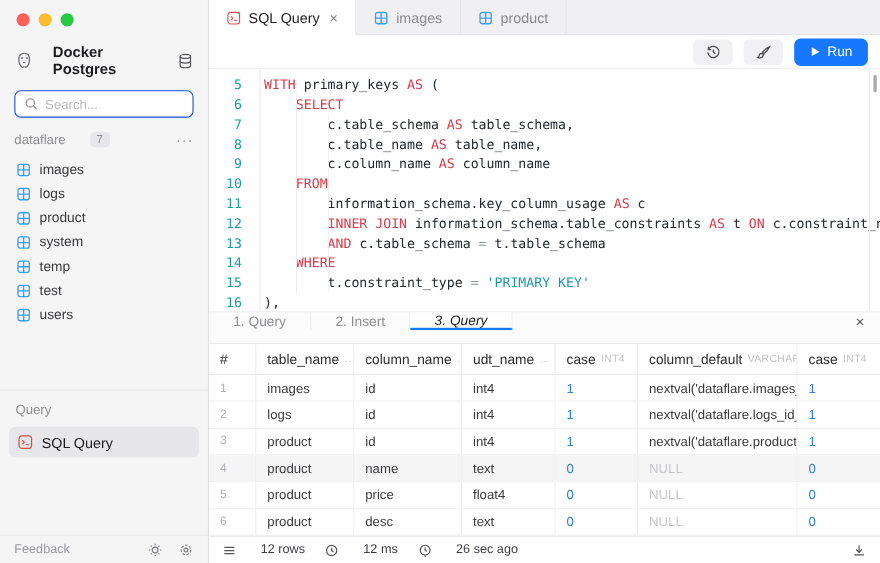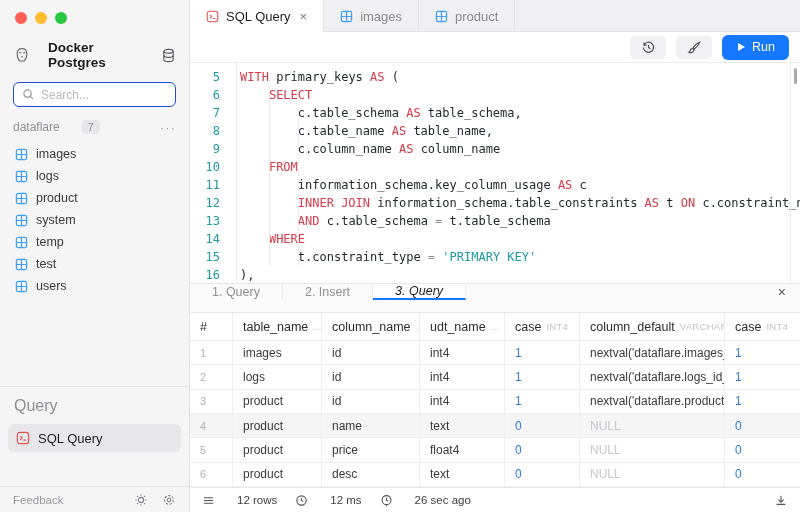--- a/index.html
+++ b/index.html
@@ -21,23 +21,23 @@
   .search-box input { border:none; outline:none; background:transparent; width:100%; font-size:12px; color:#3a3a3c; font-family:"Liberation Sans",sans-serif; }
   .search-box input::placeholder { color:#b9b9c0; }
   .schema-row { display:flex; align-items:flex-start; margin:13px 13px 0 13px; gap:22px; color:#8e8e93; }
   .schema-name { font-size:12px; }
   .schema-badge { background:#e7e7ea; border-radius:4px; padding:1px 6px; font-size:10.5px; color:#8e8e93; }
   .schema-more { margin-left:auto; color:#9a9aa0; letter-spacing:1px; cursor:pointer; font-size:13px; }
   .table-list { margin-top:8px; }
   .tbl-item { display:flex; align-items:center; gap:8px; height:22px; padding-left:15px; cursor:pointer; color:#3a3a3c; font-size:12.5px; }
   .side-spacer { flex:1; }
   .query-section { border-top:1px solid #e4e4e6; height:100px; padding:10px 8px 0 8px; }
-  .query-label { color:#8e8e93; font-size:16px; padding-left:6px; }
+  .query-label { color:#8e8e93; font-size:12px; padding-left:6px; }
   .query-item { margin-top:9px; display:flex; align-items:center; gap:8px; background:#e7e7e9; border-radius:6px; height:28px; padding:0 8px; font-size:13px; color:#1d1d1f; cursor:pointer; }
-  .side-footer { height:26px; border-top:1px solid #e6e6e8; display:flex; align-items:center; padding:0 13px; gap:14px; }
+  .side-footer { height:26px; border-top:1px solid #e6e6e8; display:flex; align-items:center; padding:0 13px; gap:14px;margin-top:32px; }
   .feedback { color:#98989d; font-size:11.5px; cursor:pointer; flex:1; }
 
   
   .main { flex:1; display:flex; flex-direction:column; min-width:0; }
   .tabbar { height:32px; background:#f0f0f2; display:flex; border-bottom:1px solid #e4e4e6; }
   .tab { display:flex; align-items:center; gap:7px; padding:0 16px; font-size:13px; color:#8a8a8f; border-right:1px solid #e4e4e6; cursor:pointer; height:32px; }
   .tab.active { background:#fff; color:#1d1d1f; margin-bottom:-1px; height:33px; }
   .tab .tab-close { color:#7a7a80; font-size:13px; margin-left:2px; cursor:pointer; }
   .toolbar { height:31px; background:#fff; border-bottom:1px solid #ebebed; display:flex; align-items:center; justify-content:flex-end; gap:10px; padding:0 11px; }
   .tool-btn { width:36px; height:23px; background:#f1f1f3; border:none; border-radius:5px; display:flex; align-items:center; justify-content:center; color:#4a4a4f; cursor:pointer; }

